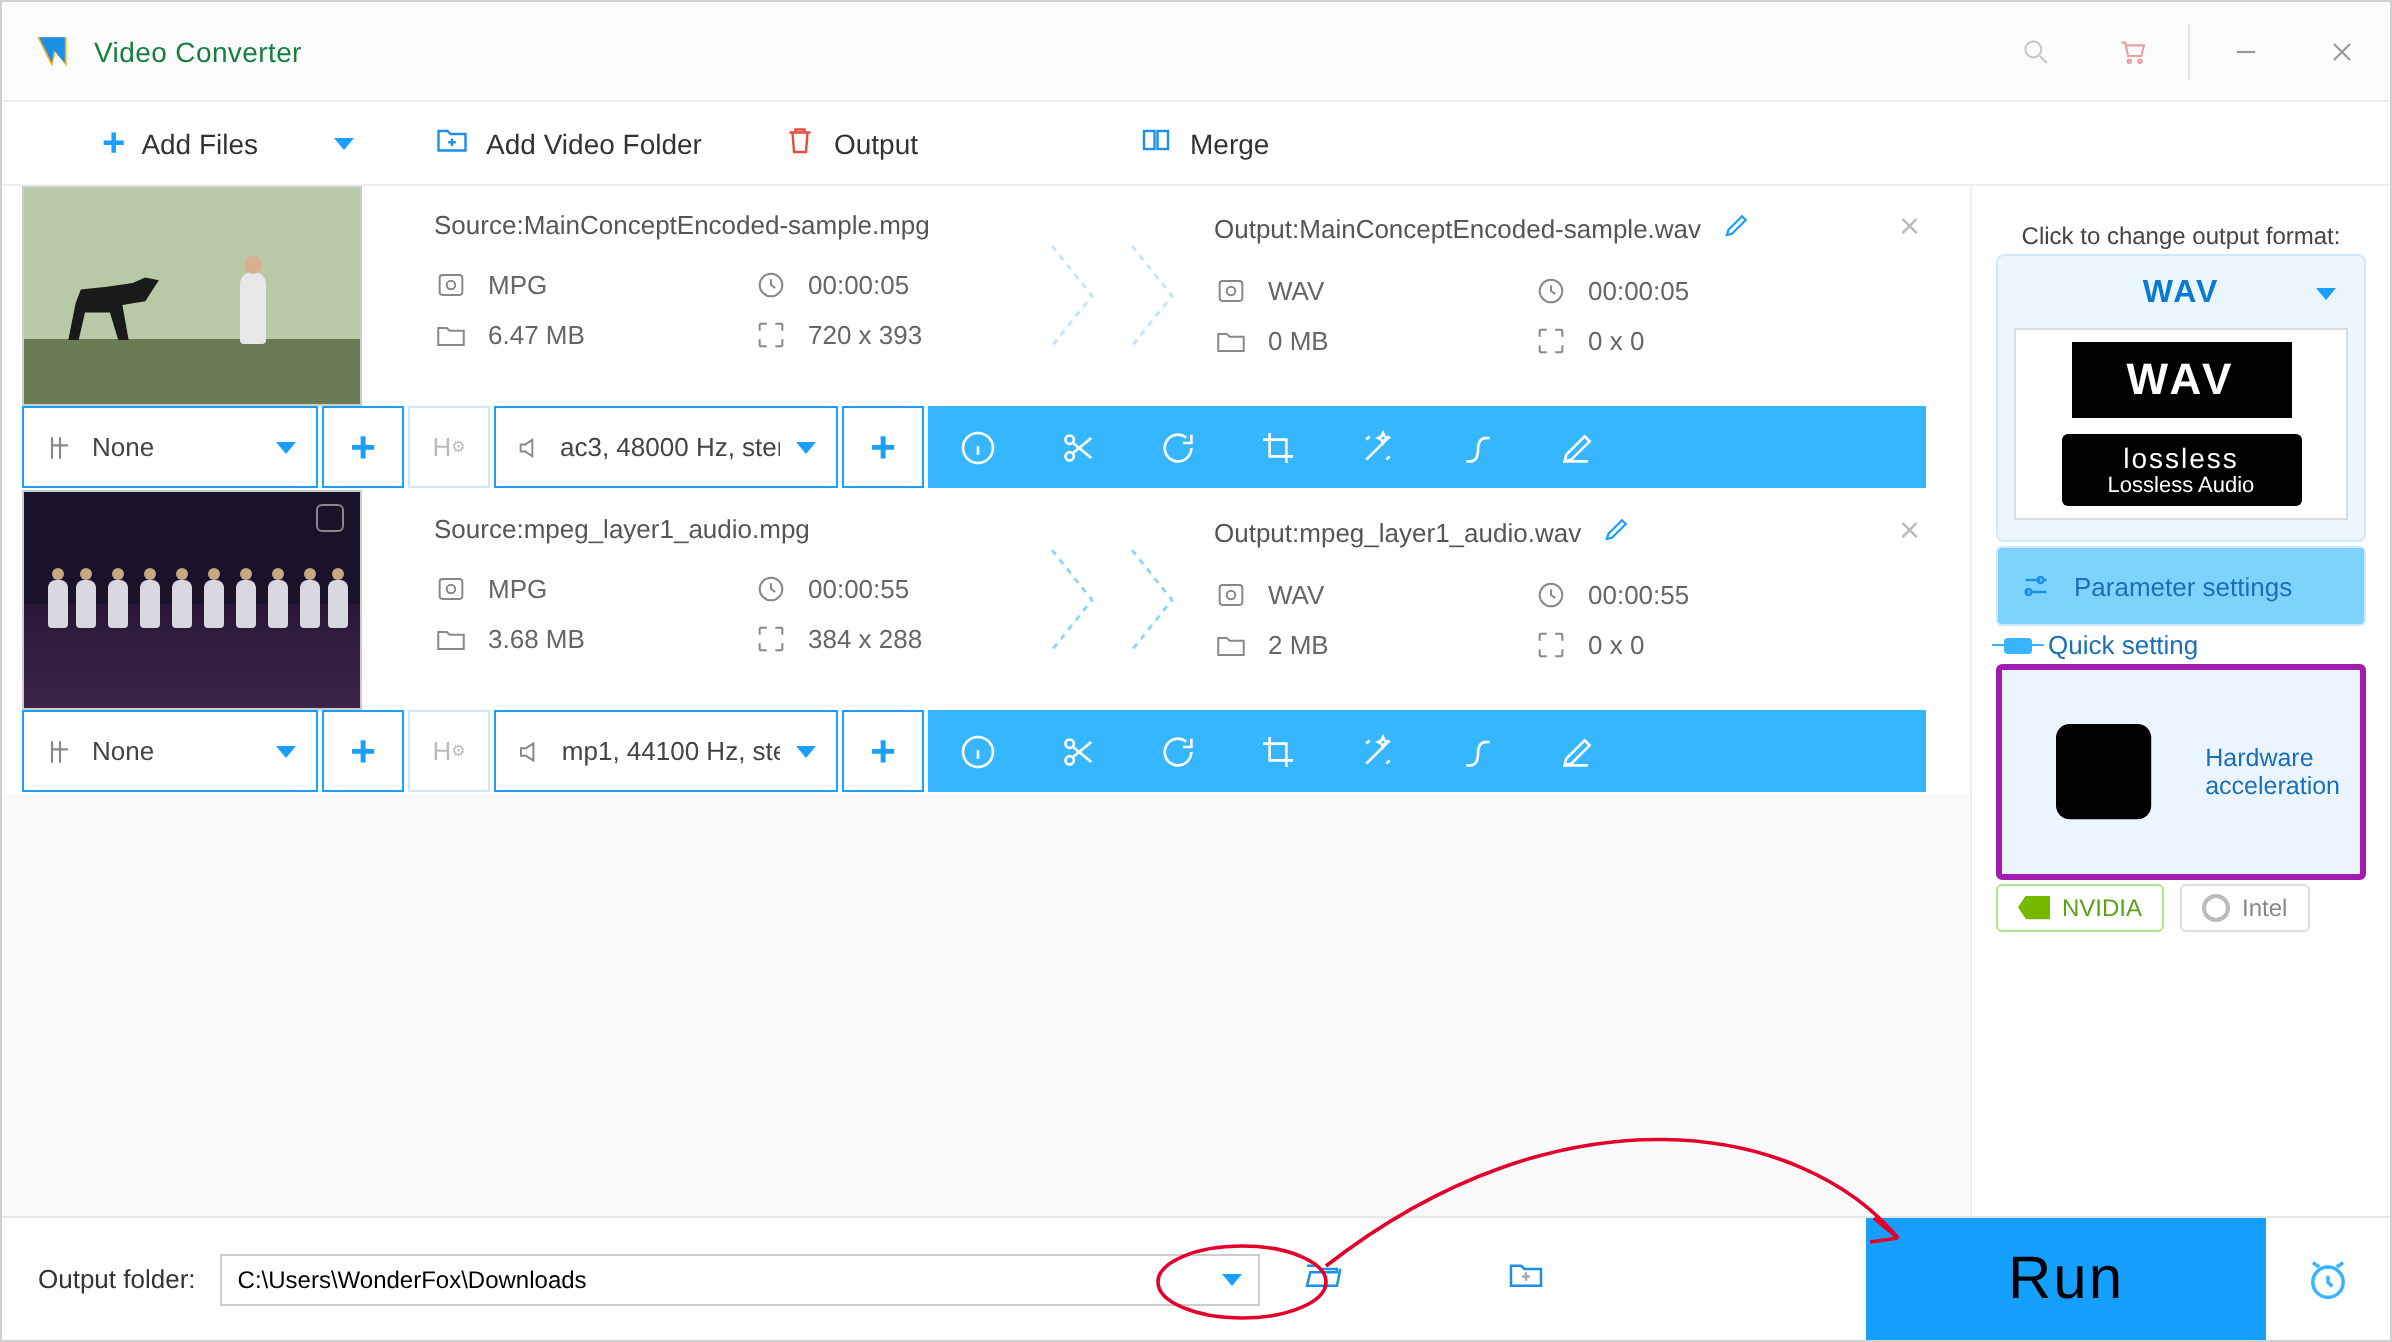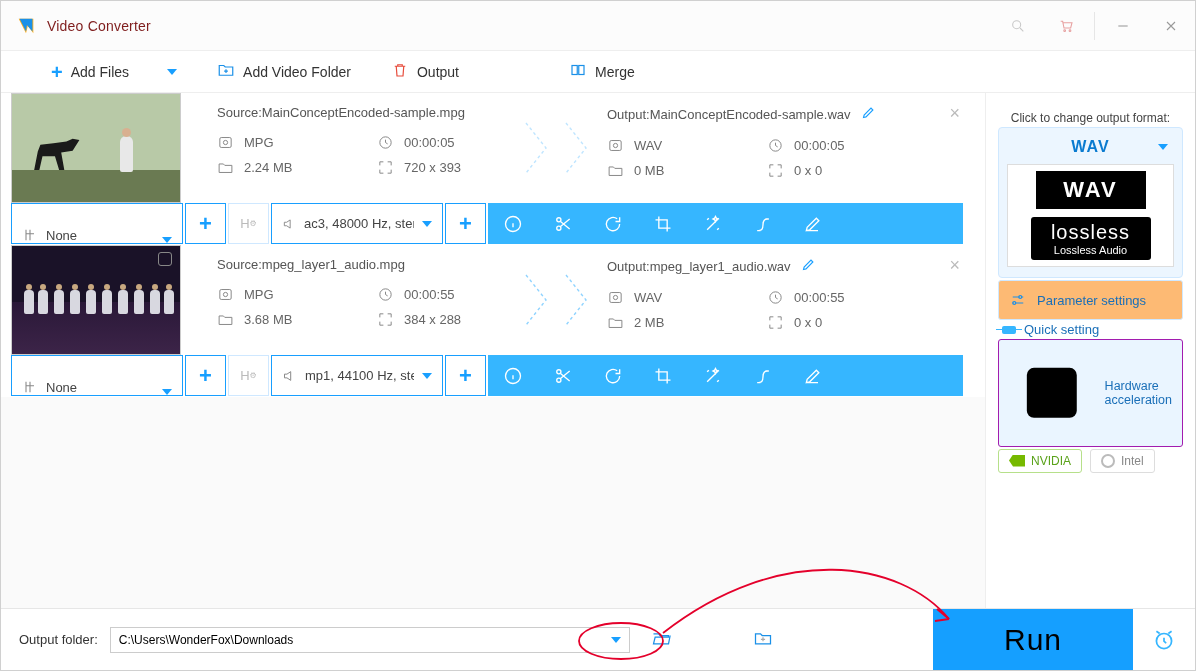--- a/index.html
+++ b/index.html
@@ -1,21 +1,21 @@
 <!DOCTYPE html>
 <html><head>
 <meta charset="utf-8">
 <style>
   * { box-sizing: border-box; margin: 0; padding: 0; font-family: "Segoe UI", Arial, sans-serif; }
   body { width: 1196px; height: 671px; background: #fff; overflow: hidden; border: 1px solid #d0d0d0; position: relative; }
 
   
   .titlebar { height: 50px; display: flex; align-items: center; padding-left: 14px; background: #fcfcfc; border-bottom: 1px solid #eee; }
   .app-logo { width: 22px; height: 22px; margin-right: 10px; display: flex; align-items: center; justify-content: center; }
-  .app-title { font-size: 14px; color: #7f1d1d; letter-spacing: .2px; }
+  .app-title { font-size: 14px; color: #15803d; letter-spacing: .2px; }
   .win-ctrls { margin-left: auto; display: flex; align-items: center; }
   .win-btn { width: 48px; height: 48px; display: flex; align-items: center; justify-content: center; color: #bbb; font-size: 15px; cursor: pointer; }
   .win-btn svg { width: 16px; height: 16px; }
   .win-sep { width: 1px; height: 28px; background: #e6e6e6; margin: 0 4px; }
 
   
   .toolbar { height: 42px; display: flex; align-items: center; padding-left: 50px; gap: 40px; border-bottom: 1px solid #eee; }
   .tbtn { display: flex; align-items: center; gap: 8px; font-size: 14px; color: #333; cursor: pointer; }
   .plus-icon { color: #189fff; font-size: 20px; font-weight: 700; line-height: 1; }
   .dropdown-caret { color: #189fff; margin-left: 30px; }
@@ -50,55 +50,55 @@
   .meta-cell svg { width: 17px; height: 17px; stroke:#888; fill:none; stroke-width:1.4; }
   .close-x { position:absolute; right: 25px; top: 10px; color:#bbb; font-size: 18px; cursor:pointer; }
 
   .conn { position:absolute; left: 520px; top: 0; width: 70px; height:110px; display:flex; align-items:center; justify-content:center; }
   .conn svg { width: 70px; height: 60px; }
 
   
   .ctrl-bar { position:absolute; left:10px; top:110px; right: 22px; height: 41px; display:flex; align-items:stretch; }
   .ctrl-select { background:#fff; border:1px solid #189fff; display:flex; align-items:center; padding:0 10px; font-size:13px; color:#444; gap:8px; cursor: pointer; }
   .ctrl-select .caret { margin-left:auto; color:#189fff; }
-  .sel1 { width: 172px; align-items: flex-end; }
+  .sel1 { width: 148px; }
   .sel2 { width: 172px; margin-left: 2px; }
   .sq-btn { width:41px; background:#fff; border:1px solid #189fff; display:flex; align-items:center; justify-content:center; color:#189fff; font-size:22px; font-weight:700; margin-left:2px; cursor:pointer; }
   .sq-btn.dim { color:#bbb; border-color:#ddd; }
   .tool-strip { flex:1; background:#36b6ff; display:flex; align-items:center; justify-content:flex-start; gap:0; margin-left:2px; }
   .tool-strip .ticon { flex:0 0 50px; height:100%; display:flex; align-items:center; justify-content:center; color:#fff; cursor:pointer; }
   .tool-strip .ticon svg { width:20px; height:20px; stroke:#fff; fill:none; stroke-width:1.6; }
 
   .empty-area { flex:1; background:#fafafa; }
 
   
   .right { width: 210px; border-left: 1px solid #eee; padding: 10px 12px; display:flex; flex-direction:column; gap:2px; }
   .fmt-hint { font-size: 12px; color:#444; text-align:center; margin-top:8px; }
   .fmt-box { border:1px solid #cfe8ff; border-radius:4px; background:#ecf6ff; padding:6px 8px 10px; }
   .fmt-head { display:flex; align-items:center; justify-content:center; position:relative; padding:4px 0 8px; color:#0a7bd0; font-weight:600; letter-spacing:1px; cursor:pointer; }
   .fmt-head .caret { position:absolute; right:6px; color:#189fff; }
   .fmt-preview { background:#fff; border:1px solid #ddd; padding:6px; display:flex; flex-direction:column; align-items:center; gap:8px; }
   .wav-badge { width:110px; background:#000; color:#fff; font-weight:700; font-size:22px; text-align:center; padding:6px 0; letter-spacing:2px; }
   .lossless-badge { width:120px; background:#000; color:#fff; font-size:11px; text-align:center; padding:4px 0; border-radius:3px; }
-  .lossless-badge .big { font-family: Arial Black, sans-serif; font-size:20px; letter-spacing:1px; display:block; }
-
-  .param-btn { background:#fdba74; border:1px solid #cfe8ff; border-radius:3px; padding:10px; display:flex; align-items:center; gap:10px; color:#1a6fb8; font-size:13px; cursor:pointer; }
+  .lossless-badge .big { font-family: Arial Black, sans-serif; font-size:14px; letter-spacing:1px; display:block; }
+
+  .param-btn { background:#7dd3fc; border:1px solid #cfe8ff; border-radius:3px; padding:10px; display:flex; align-items:center; gap:10px; color:#1a6fb8; font-size:13px; cursor:pointer; }
   .param-btn svg { width:18px; height:18px; stroke:#1a90e8; fill:none; }
 
   .quick-row { display:flex; align-items:center; gap:8px; color:#1a6fb8; font-size:13px; padding-left:4px; }
   .quick-sq { width:14px; height:8px; background:#36b6ff; border-radius:2px; position:relative; }
   .quick-sq::before, .quick-sq::after { content:''; position:absolute; width:6px; height:1.5px; background:#36b6ff; top:3px; }
   .quick-sq::before { left:-6px; } .quick-sq::after { right:-6px; }
 
   .slider-wrap { margin-top:4px; }
   .slider-track { height:4px; background:linear-gradient(to right,#36b6ff 0%,#2ecc71 34%,#f1c40f 66%,#e74c3c 100%); border-radius:2px; position:relative; }
   .slider-handle { position:absolute; left:6px; top:-4px; width:10px; height:10px; background:#fff; border:2px solid #e74c3c; border-radius:50%; cursor:pointer; }
   .slider-lbl { font-size:11px; color:#888; margin-top:6px; }
 
-  .hw-btn { background:#eaf5ff; border:1px solid #a21caf; border-radius:3px; padding:10px; display:flex; align-items:center; gap:10px; color:#1a6fb8; font-size:12.5px; cursor:pointer; }
+  .hw-btn { background:#eaf5ff; border:3px solid #a21caf; border-radius:3px; padding:10px; display:flex; align-items:center; gap:10px; color:#1a6fb8; font-size:12.5px; cursor:pointer; }
   .gpu-row { display:flex; gap:8px; align-items:center; }
   .gpu-badge { border:1px solid #ddd; border-radius:3px; padding:4px 10px; font-size:12px; color:#888; display:flex; align-items:center; gap:6px; cursor:pointer; }
   .nvidia { color:#5aa21a; border-color:#b6e08a; }
   .nvidia-logo { width:16px; height:12px; background:#76b900; clip-path: polygon(25% 0, 100% 0, 100% 100%, 25% 100%, 0 50%); }
   .intel-logo { width:14px; height:14px; border:2px solid #bbb; border-radius:50%; }
 
   
   .bottom { position:absolute; left:0; right:0; bottom:0; height:62px; border-top:1px solid #e6e6e6; display:flex; align-items:center; padding-left:18px; background:#fff; }
   .out-label { font-size:13px; color:#333; margin-right:12px; }
   .out-path { width:520px; height:26px; border:1px solid #ccc; font-size:12px; padding:3px 8px; display:flex; align-items:center; justify-content:space-between; cursor:pointer; }
@@ -212,21 +212,21 @@
                   <path d="M12 8v4l3 2"></path>
                 </svg>
                 <span>00:00:05</span>
               </div>
           </div>
           <div class="meta-row">
             <div class="meta-cell">
                 <svg viewBox="0 0 24 24">
                   <path d="M3 7h6l2 2h10v10H3z"></path>
                 </svg>
-                <span>2.24 MB</span>
+                <span>6.47 MB</span>
               </div>
             <div class="meta-cell">
                 <svg viewBox="0 0 24 24">
                   <path d="M4 4h5M4 4v5M20 4h-5M20 4v5M4 20h5M4 20v-5M20 20h-5M20 20v-5"></path>
                 </svg>
                 <span>720 x 393</span>
               </div>
           </div>
         </div>
 

